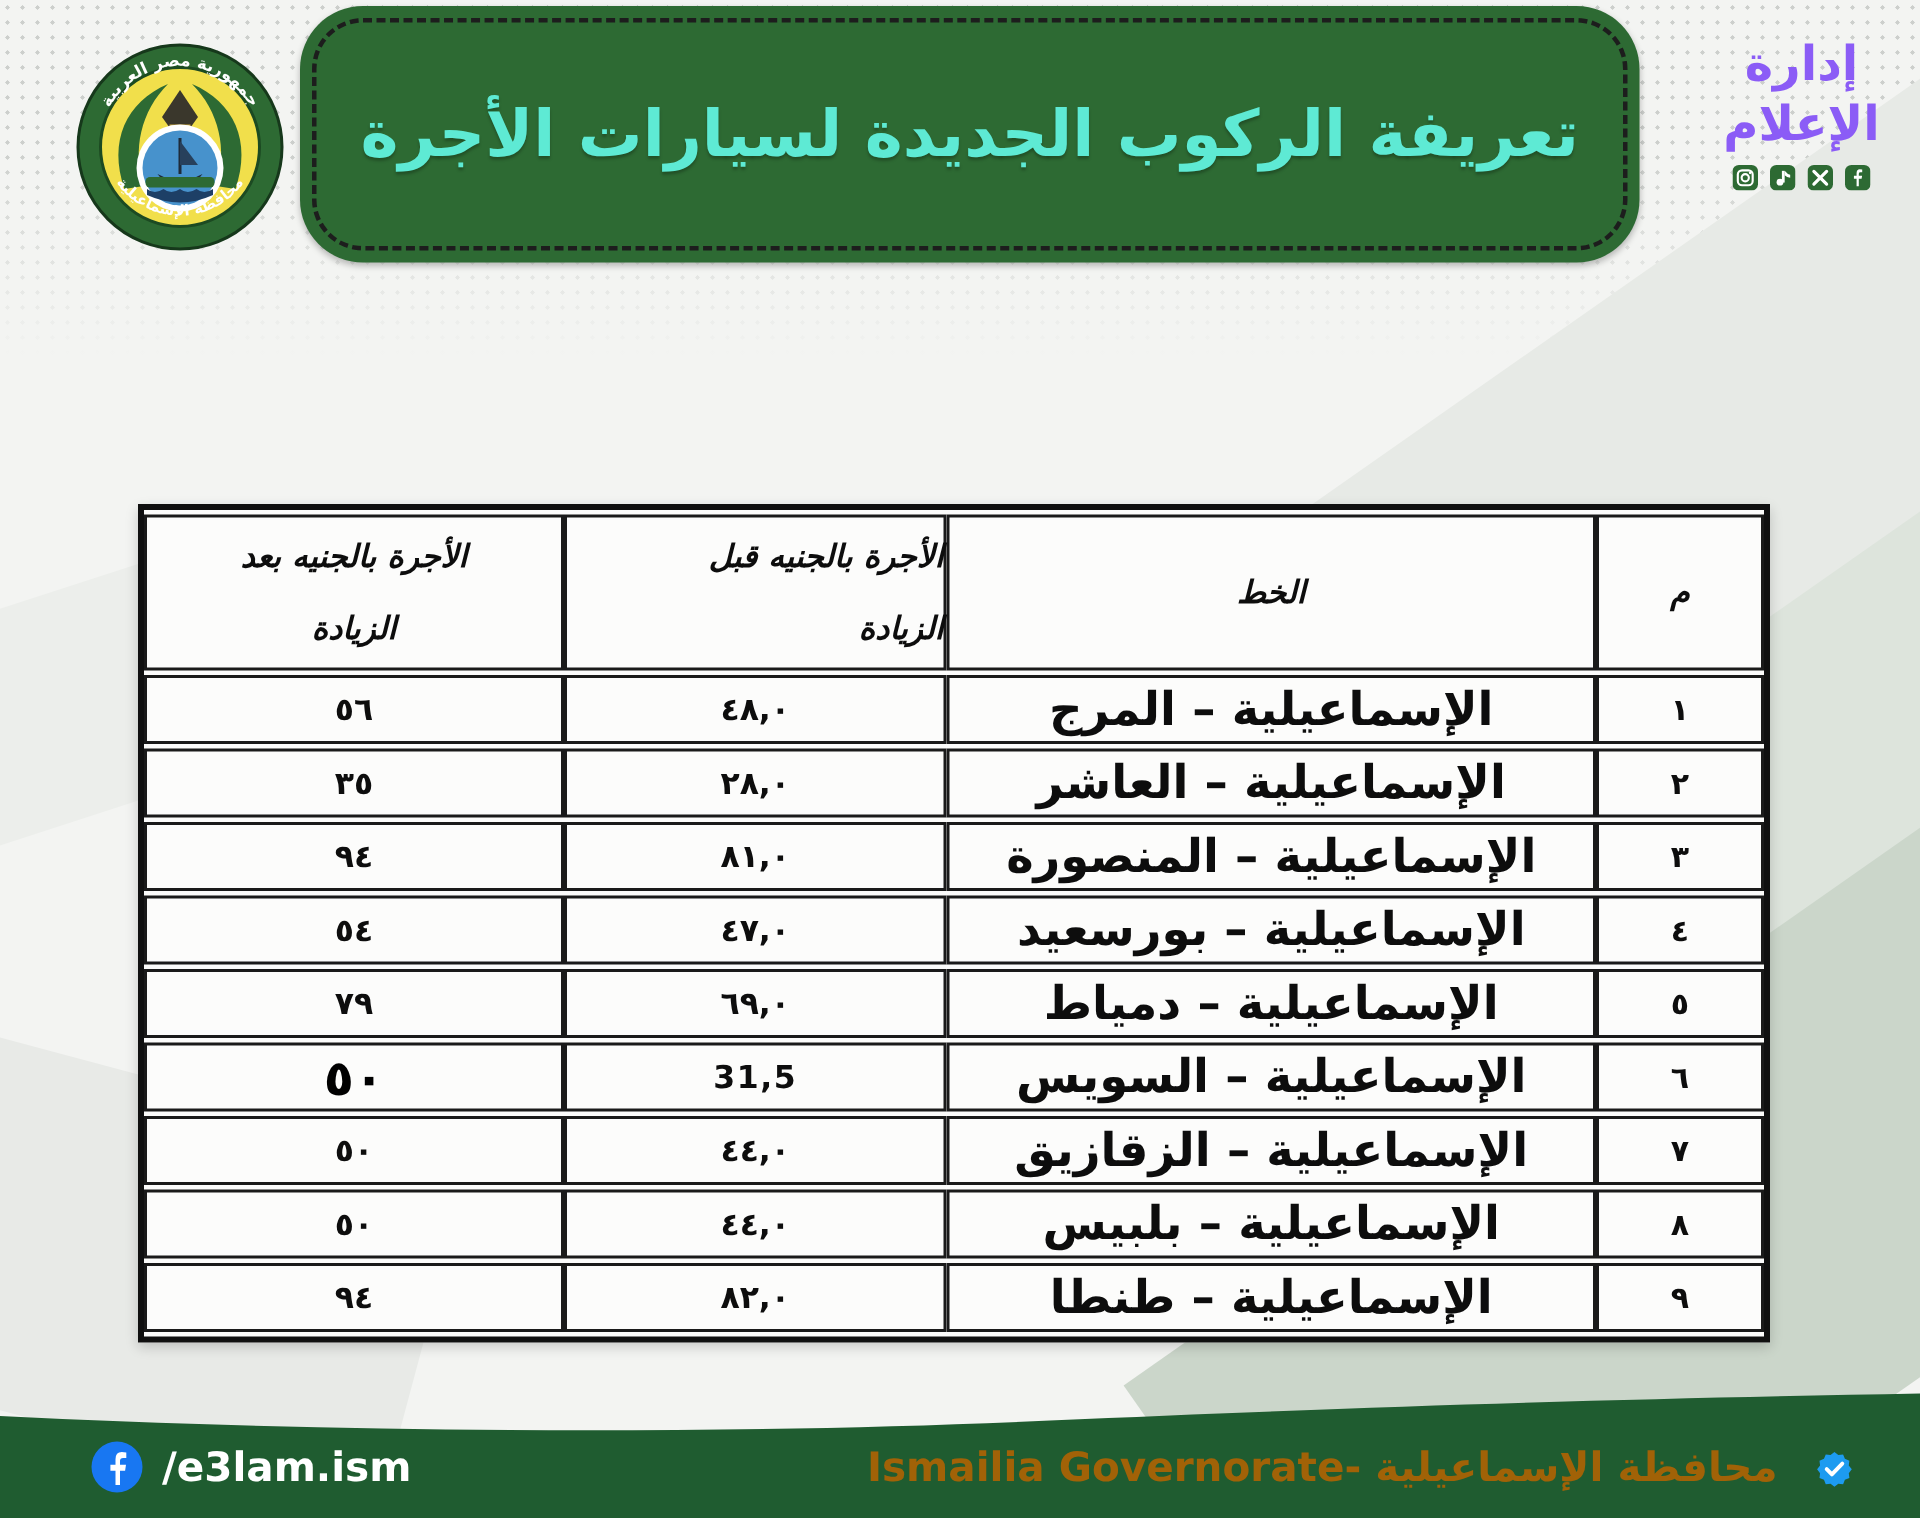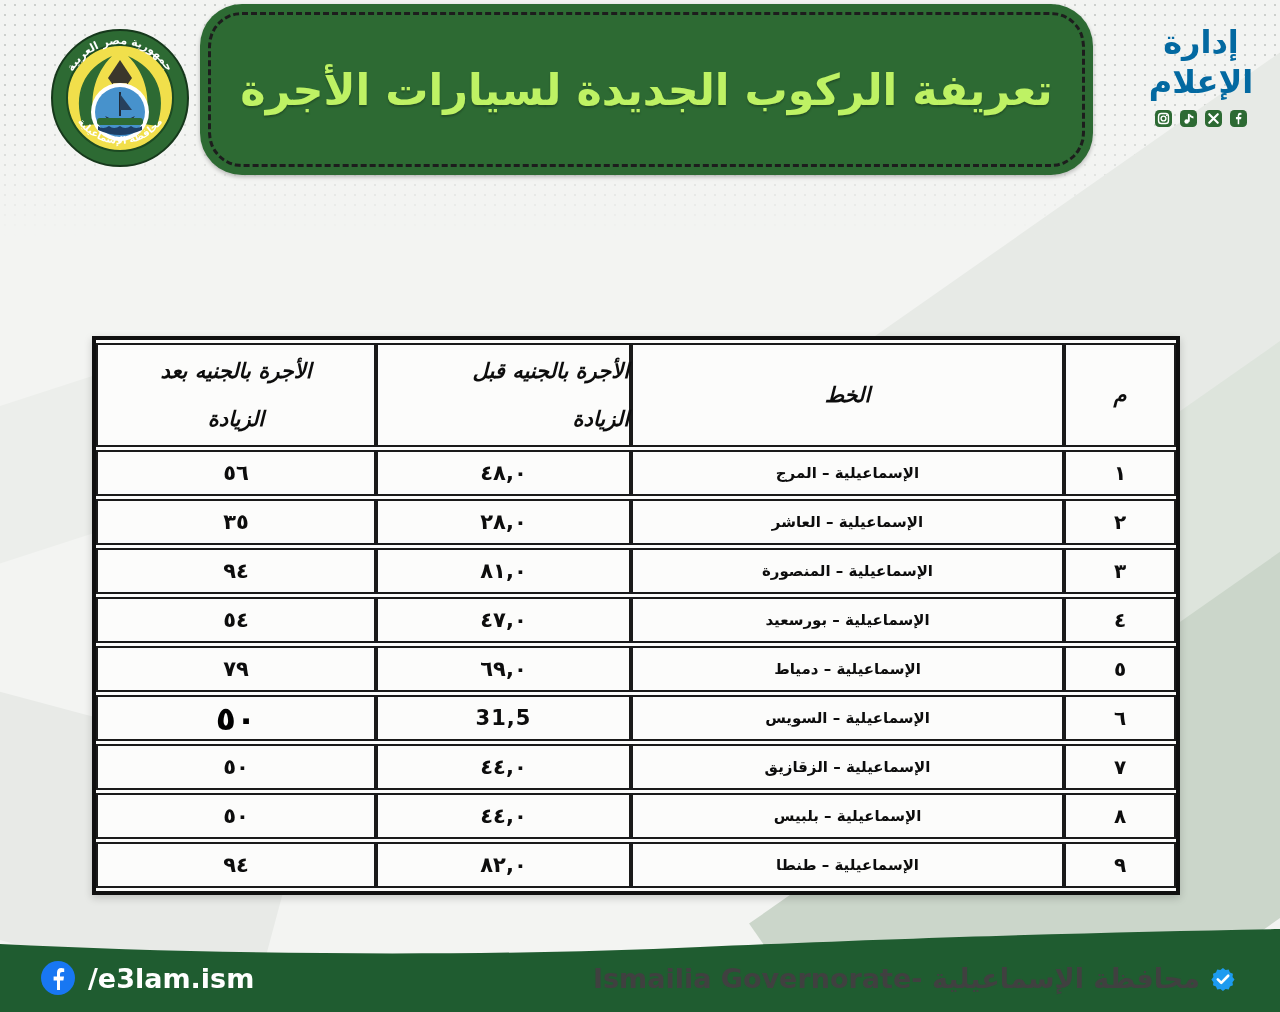--- a/index.html
+++ b/index.html
@@ -35,25 +35,25 @@
   
   .logo { position:absolute; left:50px; top:28px; width:140px; height:140px; }
   .banner {
     position:absolute; left:200px; top:4px; width:893px; height:171px;
     background:#2d6a33; border-radius:42px;
     box-shadow: 0 2px 4px rgba(0,0,0,.25);
   }
   .banner-inner {
     position:absolute; inset:8px; border:3px dashed #1d1d1d; border-radius:34px;
     display:flex; flex-direction:column; justify-content:center; align-items:center;
-    color:#bef264; text-align:center;gap:16px;
+    color:#5eead4; text-align:center;gap:16px;
   }
   .banner-line { font-size:43px; font-weight:bold; line-height:74px; white-space:nowrap;
     text-shadow: 0 2px 2px rgba(0,0,0,.25); }
-  .dept { position:absolute; right:8px; top:22px; width:142px; text-align:center; color:#0369a1; }
+  .dept { position:absolute; right:8px; top:22px; width:142px; text-align:center; color:#8b5cf6; }
   .dept-line { font-size:32px; font-weight:bold; line-height:40px; }
   .social { margin-top:8px; display:flex; justify-content:center; gap:8px; }
   .social svg { display:block; }
 
   
   .section-title {
     position:absolute; top:238px; right:96px;
     font-size:25px; font-weight:bold; color:#101010;
     text-decoration: underline; text-underline-offset:7px; text-decoration-thickness:2px;
   }
@@ -72,34 +72,34 @@
   }
   thead tr { height:104px; }
   tbody tr { height:46px; }
   th { font-size:21px; font-weight:bold;font-style:italic; }
   th.multi { white-space:pre-line; line-height:48px; }
   .col-no { width:108px; }
   .col-route { width:429px; }
   .col-before { width:251px;text-align:right; }
   .col-after { width:276px; }
   td.cell-no { font-size:20px; font-weight:bold; }
-  td.cell-route { font-size:15px; font-weight:bold;margin-top:28px; }
+  td.cell-route { font-size:31px; font-weight:bold;margin-top:28px; }
   td.cell-num { font-size:21px; font-weight:bold; letter-spacing:1px; }
   td.cell-num.hand { font-size:33px; font-weight:900; letter-spacing:2px; color:#000; }
 
   
   .footer-curve { position:absolute; left:0; bottom:0; width:1280px; height:84px; }
   .footer-left {
-    position:absolute; left:40px; bottom:16px;
+    position:absolute; left:60px; bottom:16px;
     display:flex; align-items:center; gap:12px; color:#fff;
   }
   .fb-handle { font-size:27px; font-weight:bold; direction:ltr; }
   .footer-right {
     position:absolute; right:44px; bottom:18px;
-    display:flex; align-items:center; gap:10px; direction:rtl; color:#404040;
+    display:flex; align-items:center; gap:25px; direction:rtl; color:#a16207;
   }
   .gov-name { font-size:27px; font-weight:bold; unicode-bidi:plaintext; direction:rtl; }
 </style>
 </head>
 <body>
 
 <div class="page">
 
   <div class="bg-dots"></div>
   <div class="bg-dots2"></div>

